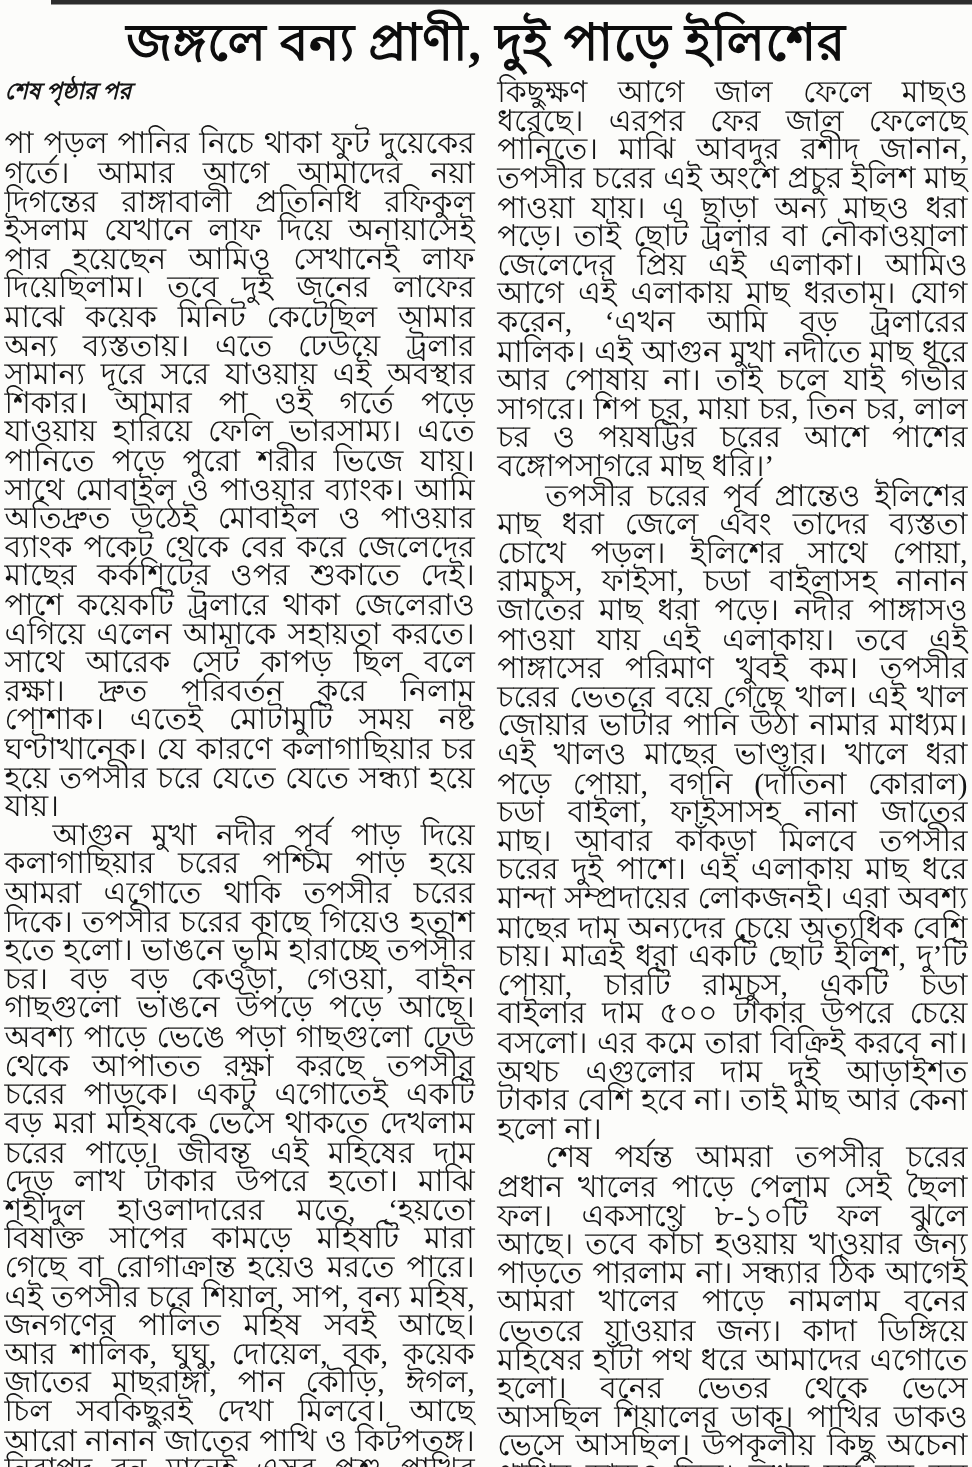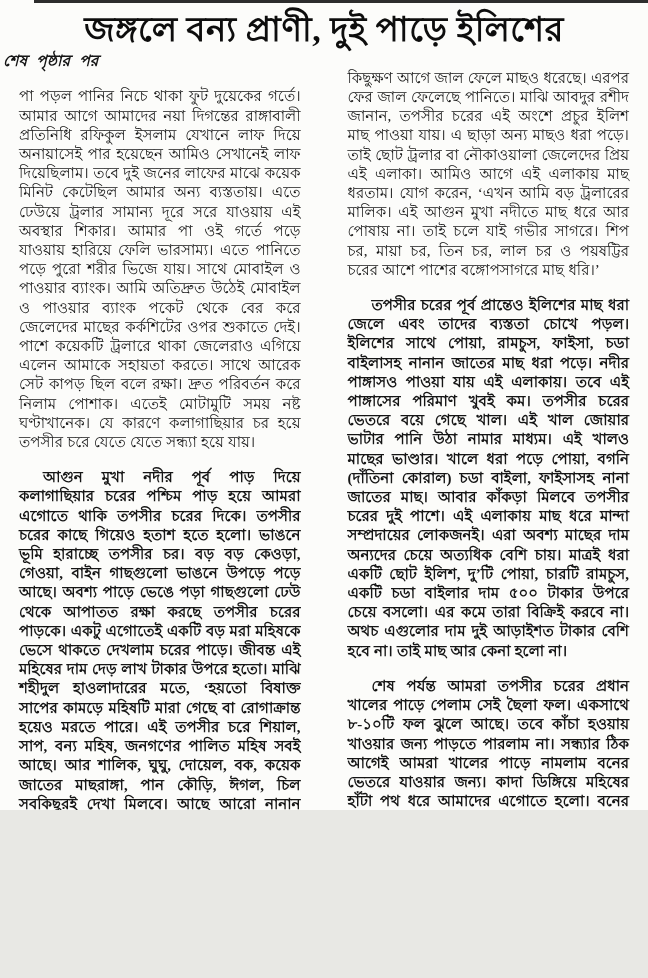--- a/index.html
+++ b/index.html
@@ -3,21 +3,21 @@
 <meta charset="utf-8">
 <style>
   html, body {
     margin: 0;
     padding: 0;
     background: #e8e8e4;
   }
   .page {
     position: relative;
     width: 648px;
-    height: 810px;
+    height: 978px;
     margin: 0 auto;
     background: #fcfcfa;
     color: #151515;
     font-family: "Liberation Serif", serif;
     overflow: hidden;
     box-sizing: border-box;
     padding: 0 3px;
   }
   .crop-line {
     position: absolute;
@@ -45,33 +45,31 @@
   .col {
     flex: 1 1 0;
     min-width: 0;
   }
   .cont-note {
     margin: 0 0 16px 0;
     font-weight: 700;
     font-style: italic;
     font-size: 15.5px;
     line-height: 1.2;
-    font-family: Liberation Mono, monospace;
   }
   p.body {
-    margin: 16px;
-    font-size: 15px;
+    margin: 0;
+    font-size: 20px;
     line-height: 19.2px;
     text-align: justify;
     text-justify: inter-word;
     word-spacing: 0.5px;
   }
   p.body.indent {
     text-indent: 1.6em;
-    font-weight: bold;
   }
 </style>
 </head>
 <body>
 
 <div class="page">
   <div class="crop-line"></div>
 
   <h1 class="headline">জঙ্গলে বন্য প্রাণী, দুই পাড়ে ইলিশের</h1>
 

